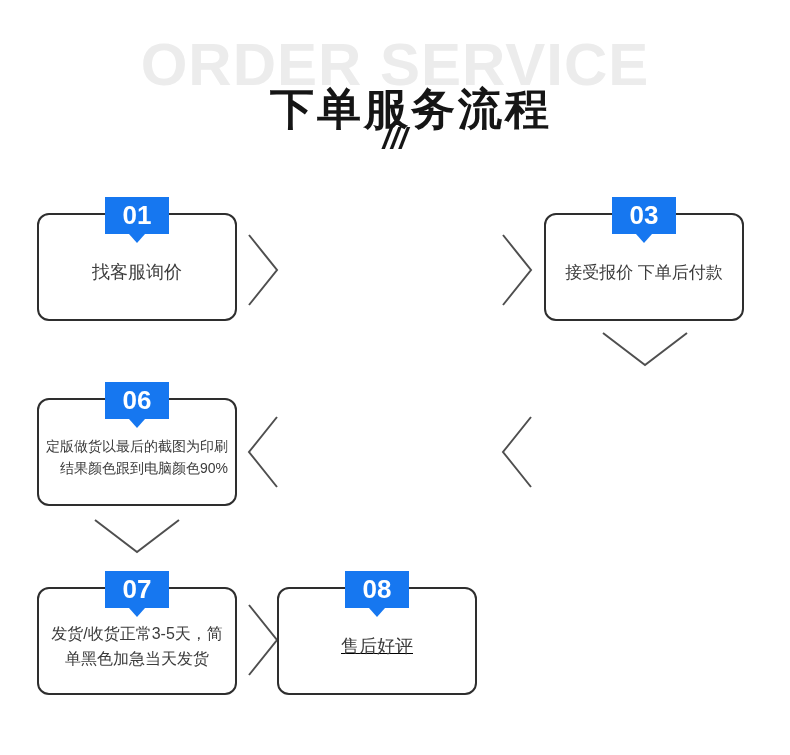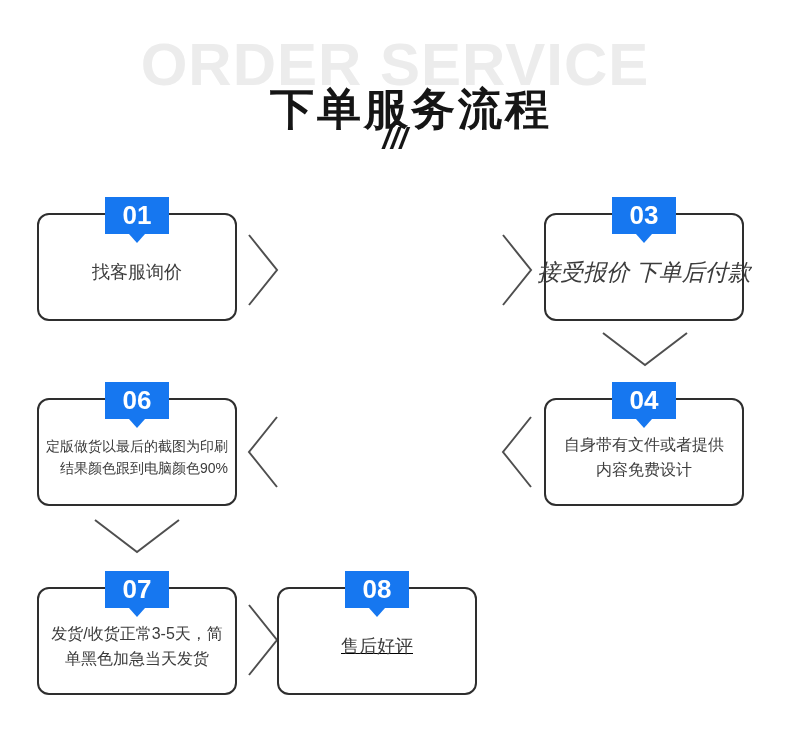--- a/index.html
+++ b/index.html
@@ -111,21 +111,21 @@
   }
 
   .step-text {
     padding: 14px 8px 2px 8px;
     text-align: center;
     color: var(--text-dark, #3c3c3c);
     line-height: 1.55;
   }
   .step-text .line { display: block; white-space: nowrap; }
   .fs-lg  .step-text { font-size: 18px; }
-  .fs-xmd .step-text { font-size: 23px; font-style: italic; }
+  .fs-xmd .step-text { font-size: 17px; }
   .fs-md  .step-text { font-size: 16px; }
   .fs-sm  .step-text { font-size: 14px; text-align: right; }
 
   
   .chev {
     position: absolute;
     color: var(--chevron, #4f4f4f);
     z-index: 1;
   }
   .chev svg { display: block; }
@@ -160,29 +160,20 @@
   <div class="step pos-3 fs-xmd">
     <div class="badge">
       <span>03</span>
     </div>
     <div class="step-text">
       <span class="line">接受报价 下单后付款</span>
       <span class="line"></span>
     </div>
   </div>
 
-  <div class="step pos-4 fs-md">
-    <div class="badge">
-      <span>04</span>
-    </div>
-    <div class="step-text">
-      <span class="line">自身带有文件或者提供</span>
-      <span class="line">内容免费设计</span>
-    </div>
-  </div>
 
 
   <div class="step pos-6 fs-sm">
     <div class="badge">
       <span>06</span>
     </div>
     <div class="step-text">
       <span class="line">定版做货以最后的截图为印刷</span>
       <span class="line">结果颜色跟到电脑颜色90%</span>
     </div>

